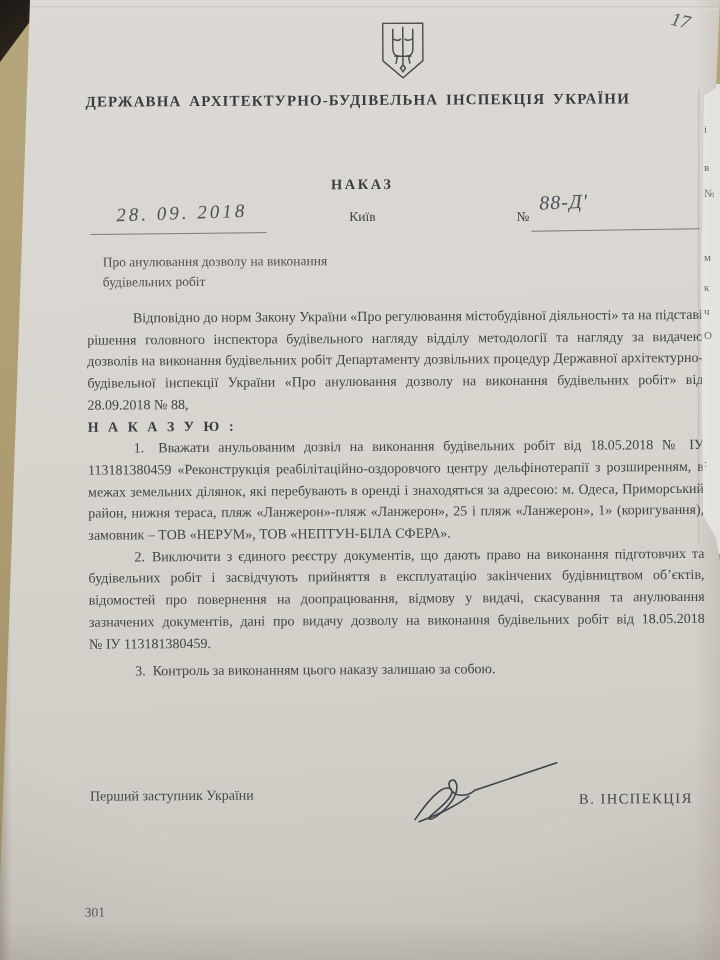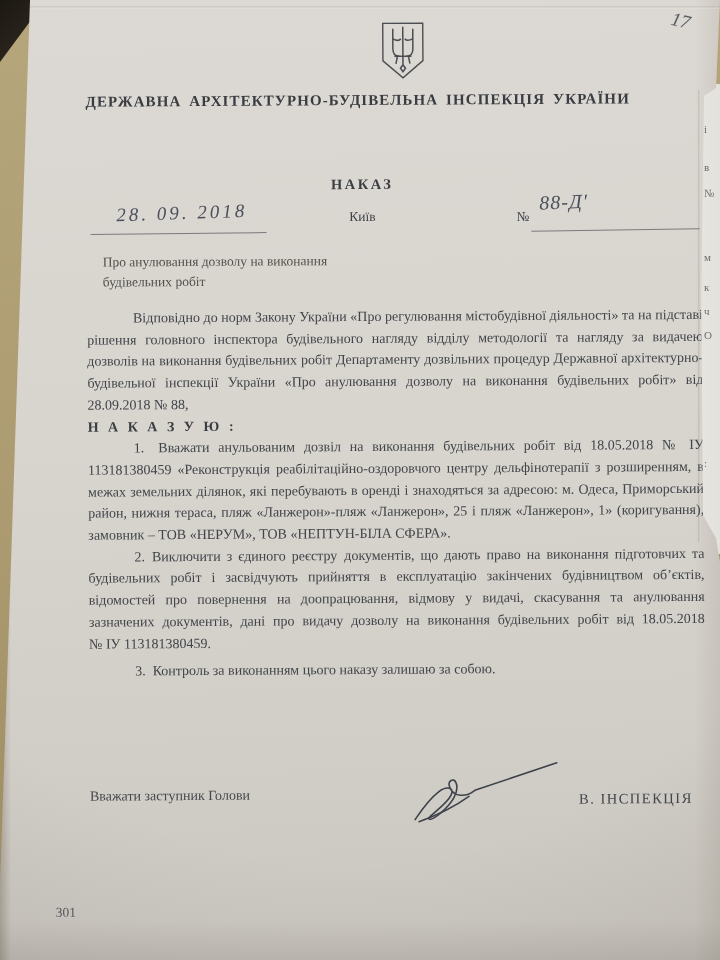--- a/index.html
+++ b/index.html
@@ -78,21 +78,21 @@
   }
   .body-block p{margin:0;text-indent:46px;}
   .order-word{
     margin:11px 0 8px 22px;font-weight:bold;letter-spacing:3px;font-size:14px;
     text-indent:0!important;color:#3a3e43;
   }
   .item3{margin-top:6px!important;}
   .sig-position{position:absolute;left:88px;top:787px;font-size:14px;color:#45494e;}
   .sig-name{position:absolute;left:577px;top:792px;font-size:14.5px;letter-spacing:1.5px;color:#43474c;}
   .sig-stroke{position:absolute;left:405px;top:752px;width:160px;height:78px;}
-  .footer-num{position:absolute;left:53px;top:903px;font-size:13.5px;color:#55585c;}
+  .footer-num{position:absolute;left:82px;top:903px;font-size:13.5px;color:#55585c;}
   .hw-corner{
     position:absolute;left:674px;top:12px;font-size:19px;letter-spacing:0;
     transform:rotate(14deg);color:#585c64;
   }
 </style>
 </head>
 <body>
 
 <div>
   <div class="dark-corner"></div>
@@ -145,21 +145,21 @@
       <div class="subject">Про анулювання дозволу на виконання будівельних робіт</div>
 
       <div class="body-block">
         <p>Відповідно до норм Закону України «Про регулювання містобудівної діяльності» та на підставі рішення головного інспектора будівельного нагляду відділу методології та нагляду за видачею дозволів на виконання будівельних робіт Департаменту дозвільних процедур Державної архітектурно-будівельної інспекції України «Про анулювання дозволу на виконання будівельних робіт» від 28.09.2018 № 88,</p>
         <p class="order-word">Н А К А З У Ю :</p>
         <p>1.  Вважати анульованим дозвіл на виконання будівельних робіт від 18.05.2018 № ІУ 113181380459 «Реконструкція реабілітаційно-оздоровчого центру дельфінотерапії з розширенням, в межах земельних ділянок, які перебувають в оренді і знаходяться за адресою: м. Одеса, Приморський район, нижня тераса, пляж «Ланжерон»-пляж «Ланжерон», 25 і пляж «Ланжерон», 1» (коригування), замовник – ТОВ «НЕРУМ», ТОВ «НЕПТУН-БІЛА СФЕРА».</p>
         <p>2. Виключити з єдиного реєстру документів, що дають право на виконання підготовчих та будівельних робіт і засвідчують прийняття в експлуатацію закінчених будівництвом об’єктів, відомостей про повернення на доопрацювання, відмову у видачі, скасування та анулювання зазначених документів, дані про видачу дозволу на виконання будівельних робіт від 18.05.2018 №&nbsp;ІУ&nbsp;113181380459.</p>
         <p class="item3">3. Контроль за виконанням цього наказу залишаю за собою.</p>
       </div>
 
-      <div class="sig-position">Вважати заступник Голови</div>
+      <div class="sig-position">Перший заступник України</div>
 
       <svg class="sig-stroke" viewBox="0 0 160 78">
         <g fill="none" stroke="#3e434b" stroke-width="1.6" stroke-linecap="round">
           <path d="M8 68 C16 56 24 46 32 40 C40 34 48 36 44 44 C40 52 28 60 23 65 C19 69 25 69 33 62 C45 52 53 40 49 31 C47 26 40 29 43 36 C47 46 59 46 68 39 L150 12"></path>
           <path d="M12 70 C32 63 48 55 62 45"></path>
         </g>
       </svg>
 
       <div class="sig-name">В. ІНСПЕКЦІЯ</div>
 

